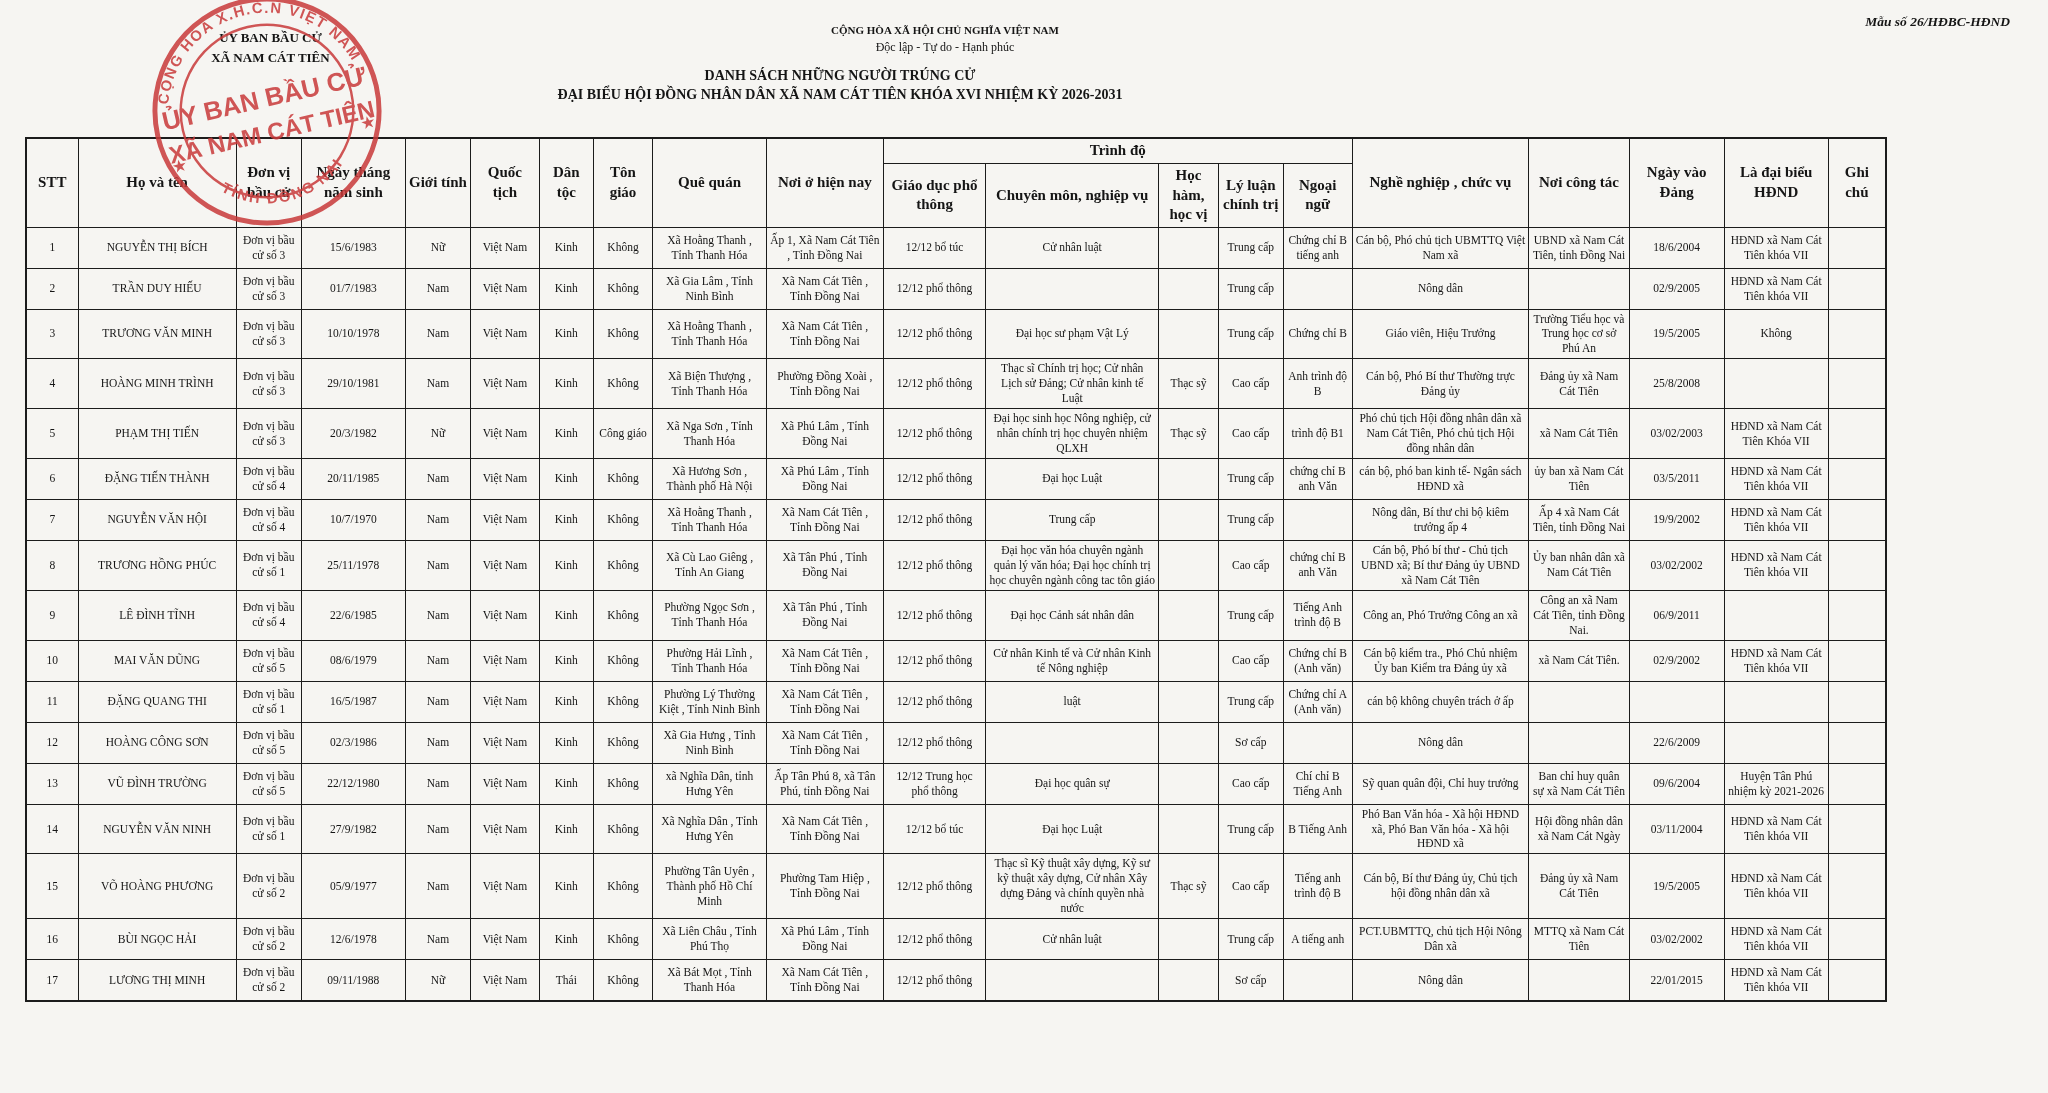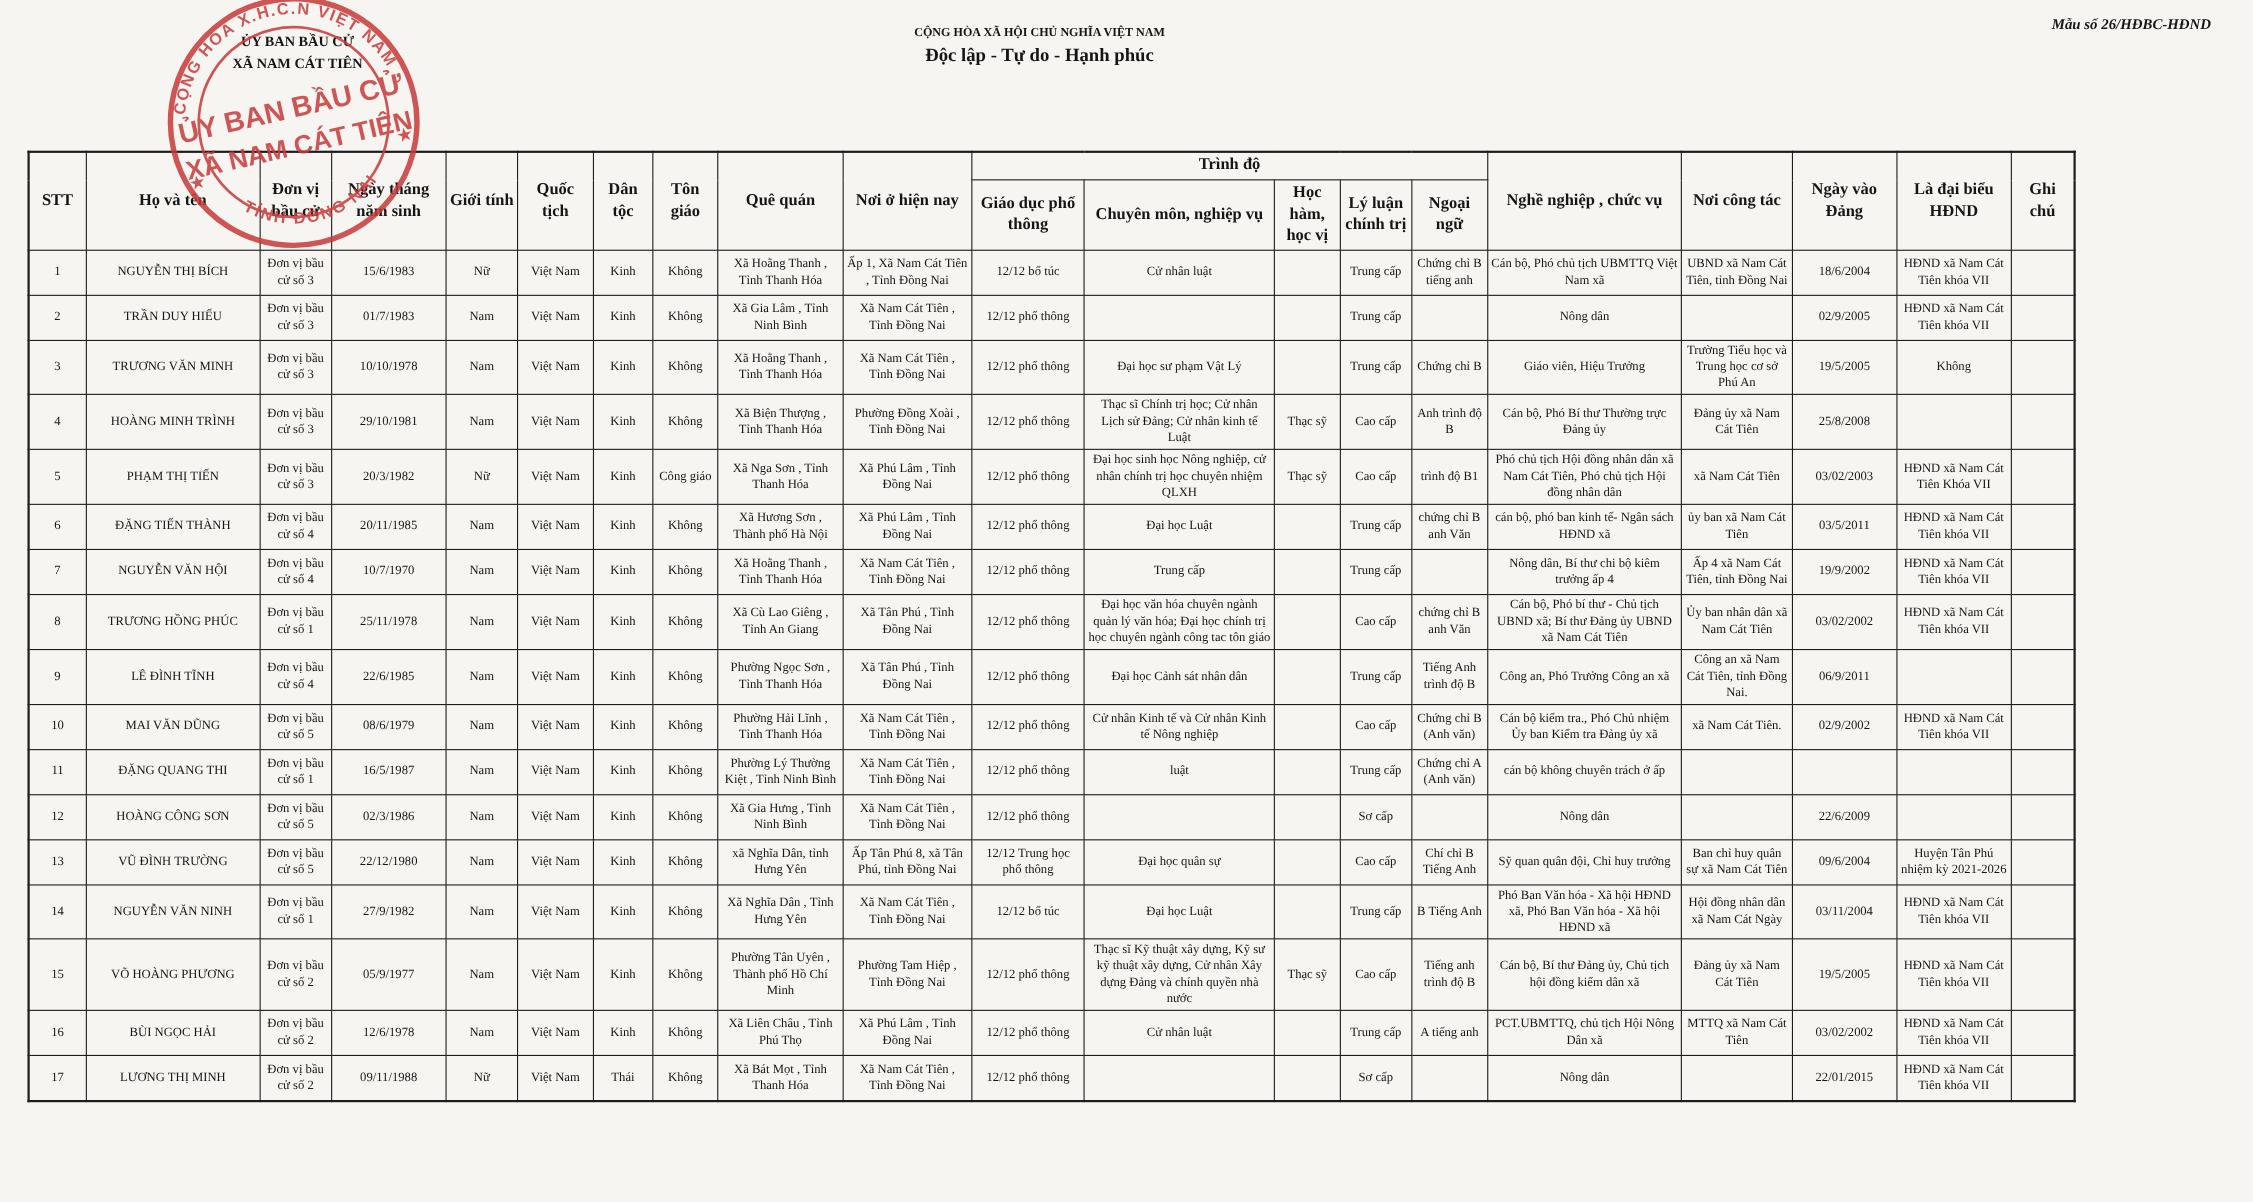--- a/index.html
+++ b/index.html
@@ -19,21 +19,21 @@
     font-style:italic;font-weight:bold;font-size:13.5px;
   }
   .org-block{
     position:absolute;top:28px;left:168px;width:205px;
     text-align:center;font-weight:bold;font-size:13px;line-height:1.55;
   }
   .national-block{
     position:absolute;top:24px;left:690px;width:510px;text-align:center;
   }
   .national-line1{font-weight:bold;font-size:11px;}
-  .national-line2{font-weight:bold;font-size:17px;margin-top:4px;}
+  .national-line2{font-weight:normal;font-size:12px;margin-top:4px;}
   .title-block{
     position:absolute;top:68px;left:345px;width:990px;text-align:center;
   }
   .title-line1{font-weight:bold;font-size:14px;}
   .title-line2{font-weight:bold;font-size:14px;margin-top:3px;}
 
   
   .stamp{
     position:absolute;top:-8px;left:148px;width:238px;height:238px;
     transform:rotate(-13deg);
@@ -72,20 +72,24 @@
   <div class="org-block">
     <div>ỦY BAN BẦU CỬ</div>
     <div>XÃ NAM CÁT TIÊN</div>
   </div>
 
   <div class="national-block">
     <div class="national-line1">CỘNG HÒA XÃ HỘI CHỦ NGHĨA VIỆT NAM</div>
     <div class="national-line2">Độc lập - Tự do - Hạnh phúc</div>
   </div>
 
+  <div class="title-block">
+    <div class="title-line1">DANH SÁCH NHỮNG NGƯỜI TRÚNG CỬ</div>
+    <div class="title-line2">ĐẠI BIỂU HỘI ĐỒNG NHÂN DÂN XÃ NAM CÁT TIÊN KHÓA XVI NHIỆM KỲ 2026-2031</div>
+  </div>
 
   <div class="stamp">
     <svg viewBox="0 0 240 240" width="238" height="238">
       <circle cx="120" cy="120" r="113" fill="none" stroke="#c93a3a" stroke-width="5"></circle>
       <circle cx="120" cy="120" r="87" fill="none" stroke="#c93a3a" stroke-width="2.5"></circle>
       <defs>
         <path id="arcTop" d="M 25,152 A 100,100 0 1 1 215,152"></path>
         <path id="arcBottom" d="M 36,160 A 93,93 0 0 0 204,160"></path>
       </defs>
       <text fill="#c93a3a" font-size="15" font-weight="bold" font-family="Liberation Sans, sans-serif" letter-spacing="1.5">
@@ -470,21 +474,21 @@
             <td>Việt Nam</td>
             <td>Kinh</td>
             <td>Không</td>
             <td>Phường Tân Uyên , Thành phố Hồ Chí Minh</td>
             <td>Phường Tam Hiệp , Tỉnh Đồng Nai</td>
             <td>12/12 phổ thông</td>
             <td>Thạc sĩ Kỹ thuật xây dựng, Kỹ sư kỹ thuật xây dựng, Cử nhân Xây dựng Đảng và chính quyền nhà nước</td>
             <td>Thạc sỹ</td>
             <td>Cao cấp</td>
             <td>Tiếng anh trình độ B</td>
-            <td>Cán bộ, Bí thư Đảng ủy, Chủ tịch hội đồng kiểm dân xã</td>
+            <td>Cán bộ, Bí thư Đảng ủy, Chủ tịch hội đồng nhân dân xã</td>
             <td>Đảng ủy xã Nam Cát Tiên</td>
             <td>19/5/2005</td>
             <td>HĐND xã Nam Cát Tiên khóa VII</td>
             <td></td>
           </tr>
           <tr>
             <td>16</td>
             <td class="name-cell">BÙI NGỌC HẢI</td>
             <td>Đơn vị bầu cử số 2</td>
             <td>12/6/1978</td>

